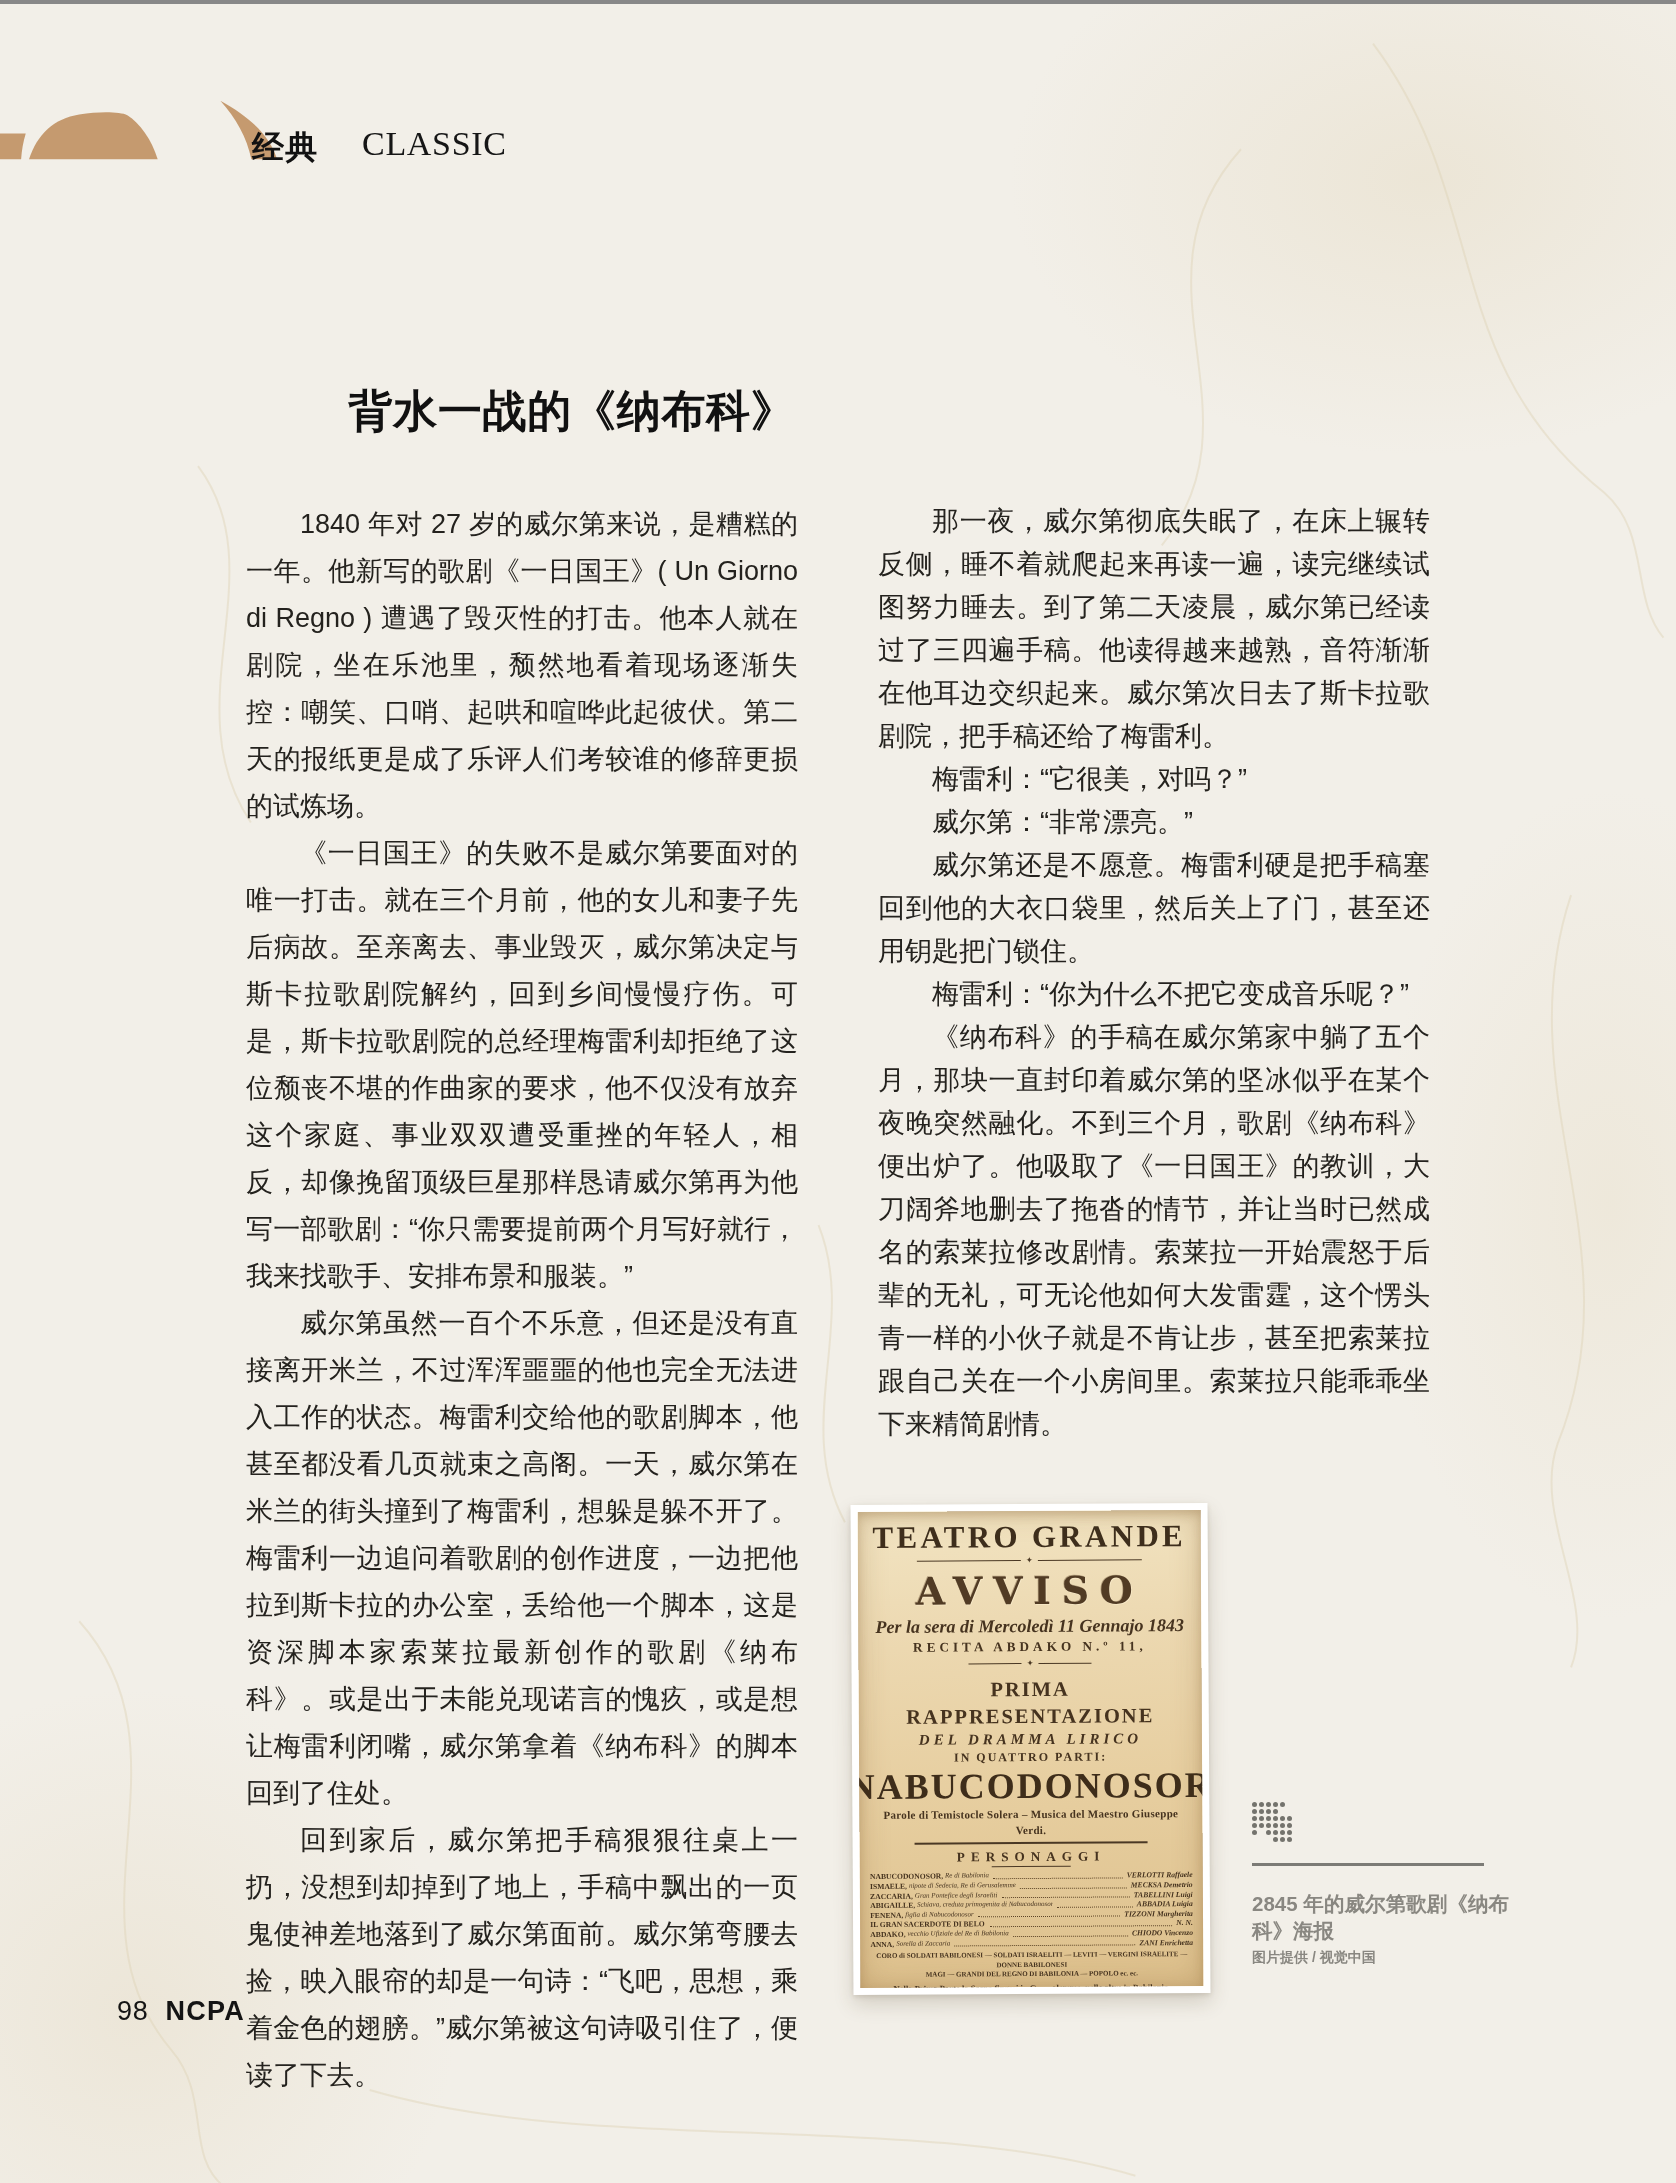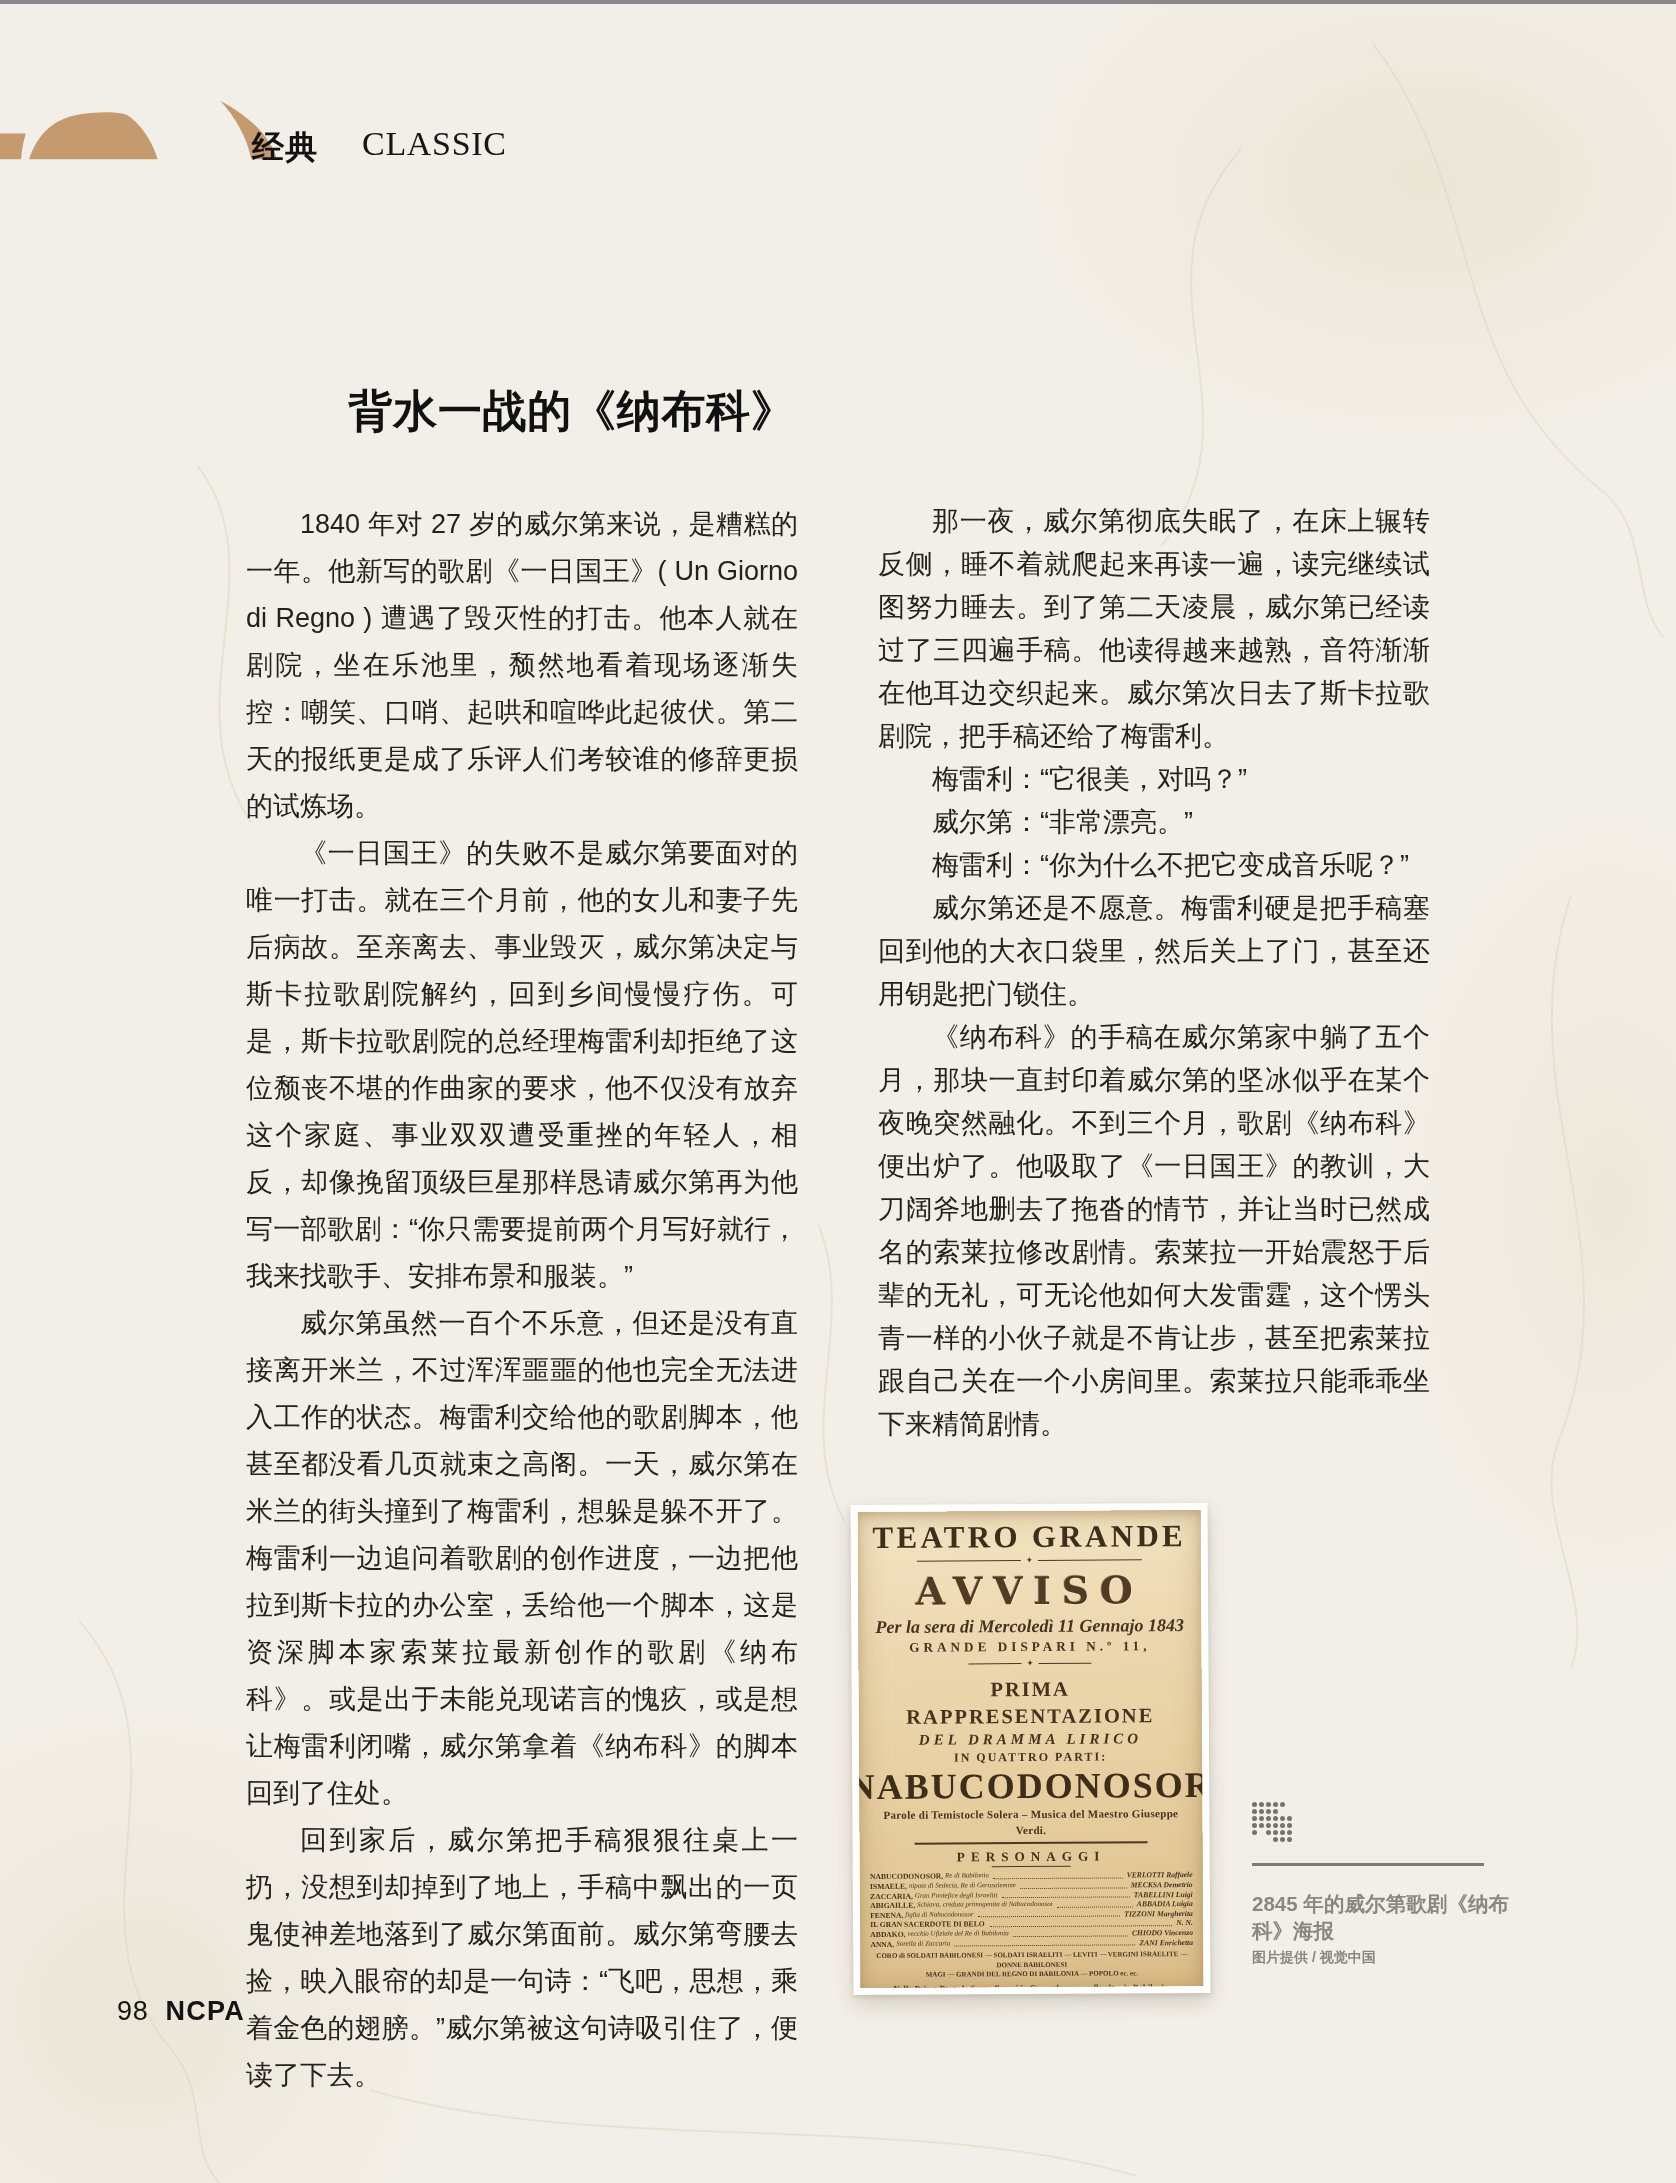--- a/index.html
+++ b/index.html
@@ -133,34 +133,34 @@
     <p>1840 年对 27 岁的威尔第来说，是糟糕的一年。他新写的歌剧《一日国王》( Un Giorno di Regno ) 遭遇了毁灭性的打击。他本人就在剧院，坐在乐池里，颓然地看着现场逐渐失控：嘲笑、口哨、起哄和喧哗此起彼伏。第二天的报纸更是成了乐评人们考较谁的修辞更损的试炼场。</p>
     <p>《一日国王》的失败不是威尔第要面对的唯一打击。就在三个月前，他的女儿和妻子先后病故。至亲离去、事业毁灭，威尔第决定与斯卡拉歌剧院解约，回到乡间慢慢疗伤。可是，斯卡拉歌剧院的总经理梅雷利却拒绝了这位颓丧不堪的作曲家的要求，他不仅没有放弃这个家庭、事业双双遭受重挫的年轻人，相反，却像挽留顶级巨星那样恳请威尔第再为他写一部歌剧：“你只需要提前两个月写好就行，我来找歌手、安排布景和服装。”</p>
     <p>威尔第虽然一百个不乐意，但还是没有直接离开米兰，不过浑浑噩噩的他也完全无法进入工作的状态。梅雷利交给他的歌剧脚本，他甚至都没看几页就束之高阁。一天，威尔第在米兰的街头撞到了梅雷利，想躲是躲不开了。梅雷利一边追问着歌剧的创作进度，一边把他拉到斯卡拉的办公室，丢给他一个脚本，这是资深脚本家索莱拉最新创作的歌剧《纳布科》。或是出于未能兑现诺言的愧疚，或是想让梅雷利闭嘴，威尔第拿着《纳布科》的脚本回到了住处。</p>
     <p>回到家后，威尔第把手稿狠狠往桌上一扔，没想到却掉到了地上，手稿中飘出的一页鬼使神差地落到了威尔第面前。威尔第弯腰去捡，映入眼帘的却是一句诗：“飞吧，思想，乘着金色的翅膀。”威尔第被这句诗吸引住了，便读了下去。</p>
   </div>
 
   <div class="col col-right">
     <p>那一夜，威尔第彻底失眠了，在床上辗转反侧，睡不着就爬起来再读一遍，读完继续试图努力睡去。到了第二天凌晨，威尔第已经读过了三四遍手稿。他读得越来越熟，音符渐渐在他耳边交织起来。威尔第次日去了斯卡拉歌剧院，把手稿还给了梅雷利。</p>
     <p>梅雷利：“它很美，对吗？”</p>
     <p>威尔第：“非常漂亮。”</p>
+    <p>威尔第还是不愿意。梅雷利硬是把手稿塞回到他的大衣口袋里，然后关上了门，甚至还用钥匙把门锁住。</p>
     <p>梅雷利：“你为什么不把它变成音乐呢？”</p>
-    <p>威尔第还是不愿意。梅雷利硬是把手稿塞回到他的大衣口袋里，然后关上了门，甚至还用钥匙把门锁住。</p>
     <p>《纳布科》的手稿在威尔第家中躺了五个月，那块一直封印着威尔第的坚冰似乎在某个夜晚突然融化。不到三个月，歌剧《纳布科》便出炉了。他吸取了《一日国王》的教训，大刀阔斧地删去了拖沓的情节，并让当时已然成名的索莱拉修改剧情。索莱拉一开始震怒于后辈的无礼，可无论他如何大发雷霆，这个愣头青一样的小伙子就是不肯让步，甚至把索莱拉跟自己关在一个小房间里。索莱拉只能乖乖坐下来精简剧情。</p>
   </div>
 
   <div class="poster">
     <div class="poster-paper">
       <div class="p-theatre">TEATRO GRANDE</div>
       <div class="orn">
           <span>✦</span>
         </div>
       <div class="p-avviso">AVVISO</div>
       <div class="p-date">Per la sera di Mercoledì 11 Gennajo 1843</div>
-      <div class="p-recita">GRANDE DISPARI N.º 11,</div>
+      <div class="p-recita">RECITA ABDAKO N.º 11,</div>
       <div class="orn small">
           <span>✦</span>
         </div>
       <div class="p-prima">PRIMA RAPPRESENTAZIONE</div>
       <div class="p-dramma">DEL DRAMMA LIRICO</div>
       <div class="p-parti">IN QUATTRO PARTI:</div>
       <div class="p-nabucco">NABUCODONOSOR</div>
       <div class="p-credits">Parole di Temistocle Solera – Musica del Maestro Giuseppe Verdi.</div>
       <div class="p-rule"></div>
       <div class="p-personaggi">PERSONAGGI</div>

